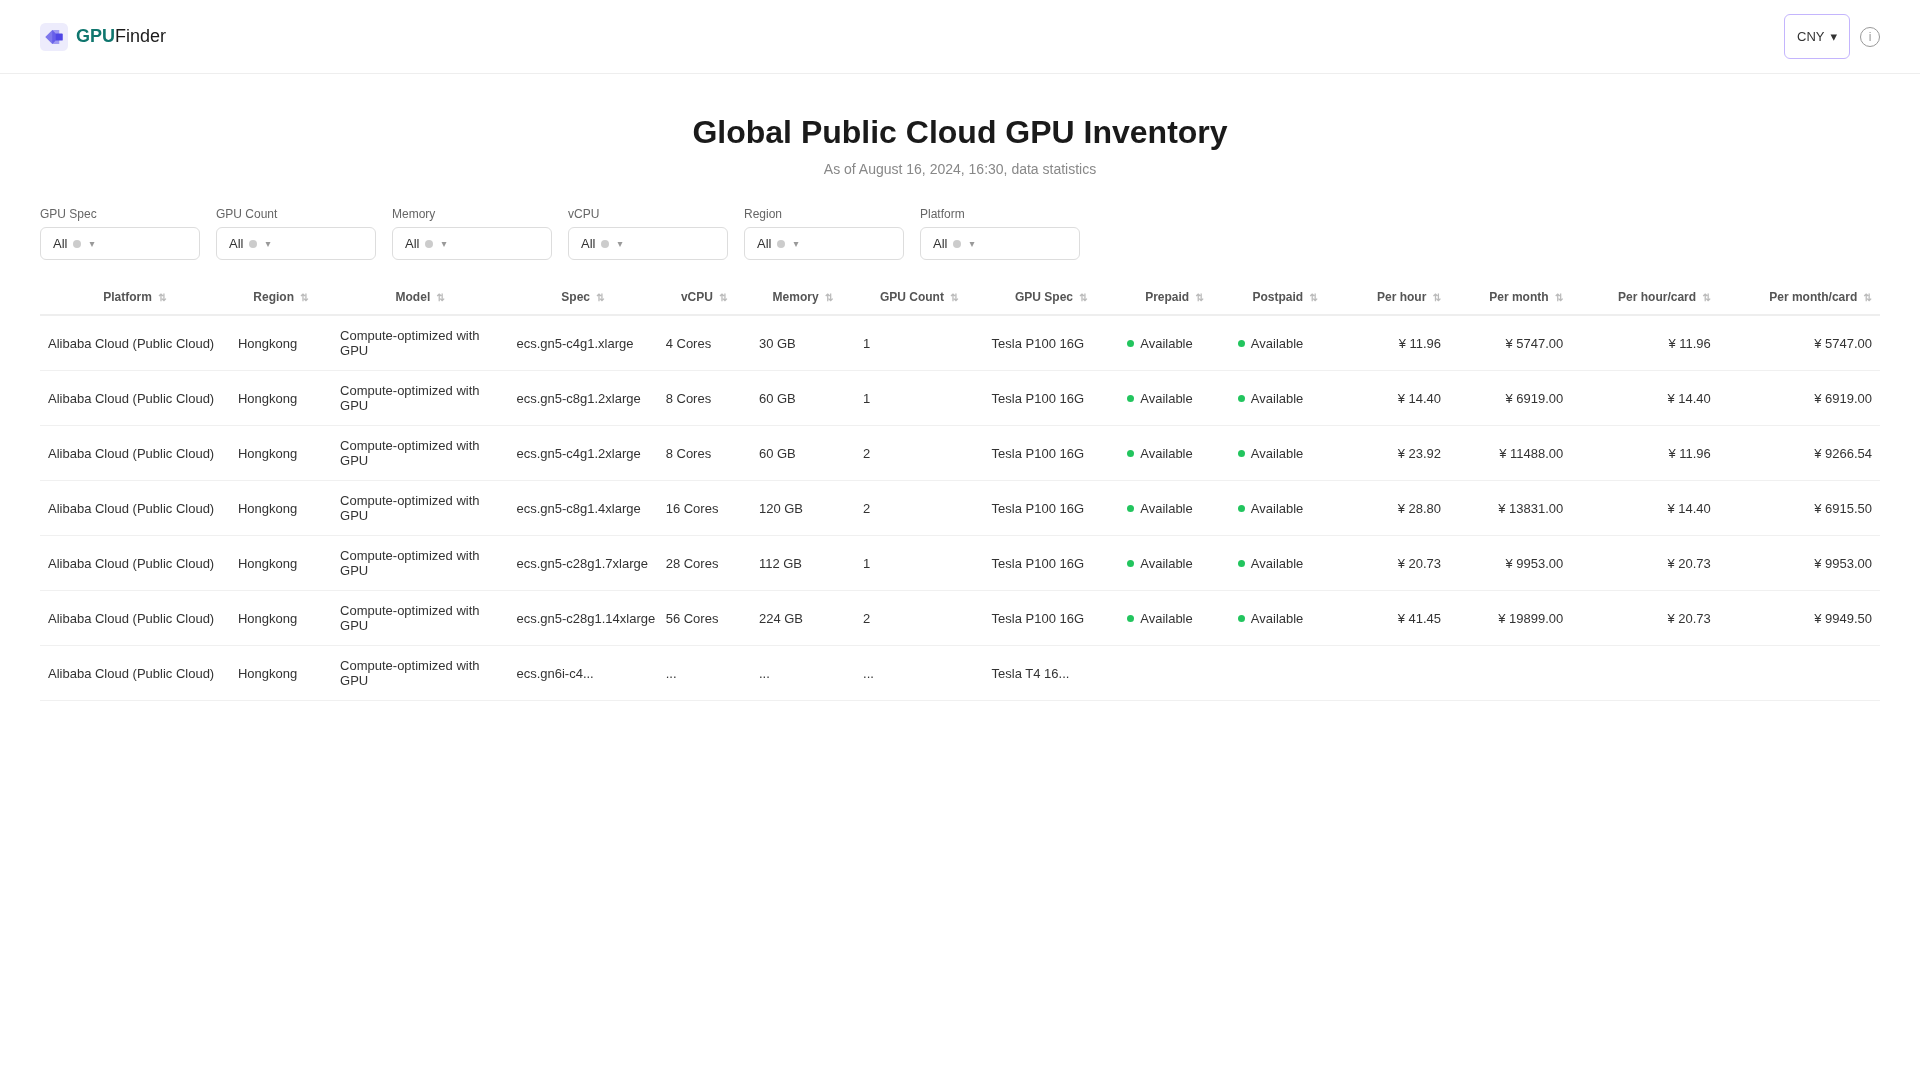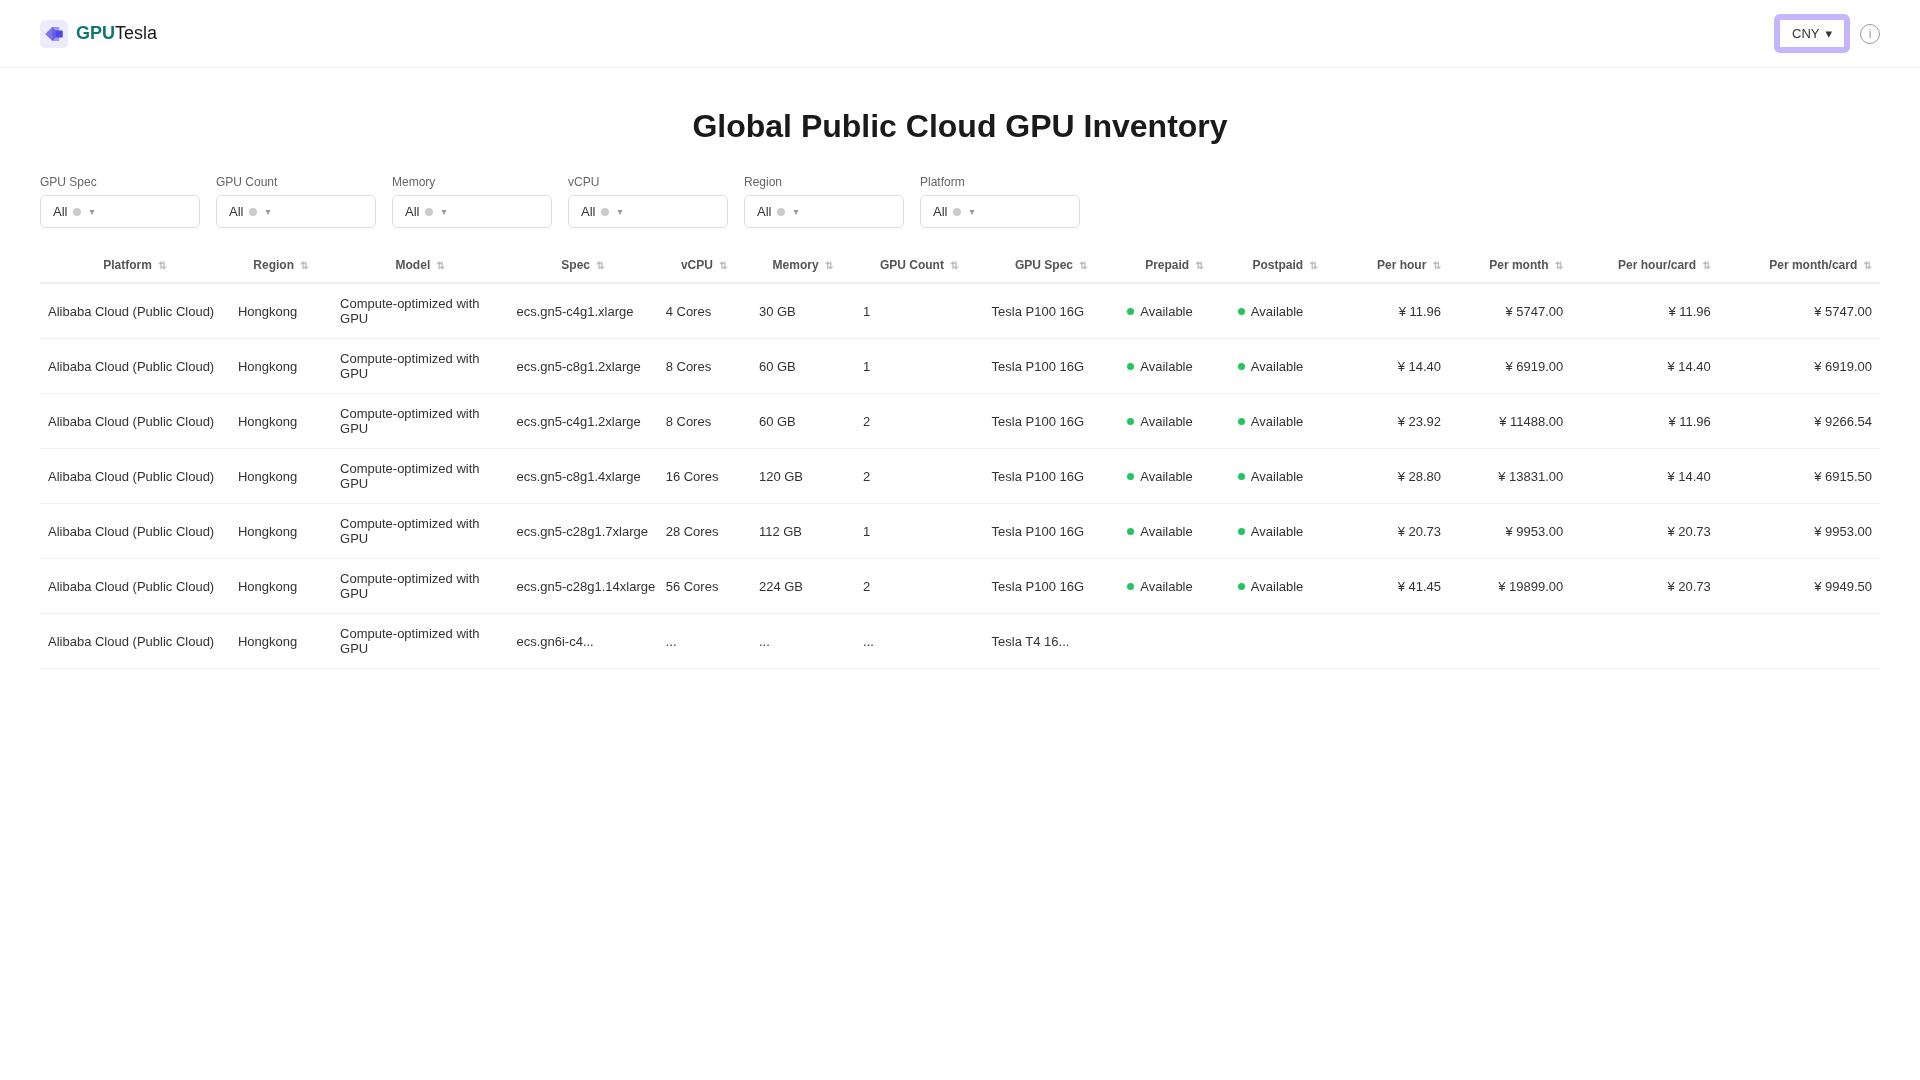--- a/index.html
+++ b/index.html
@@ -4,21 +4,21 @@
   <style>
     * { box-sizing: border-box; margin: 0; padding: 0; }
     body { font-family: -apple-system, BlinkMacSystemFont, 'Segoe UI', sans-serif; background: #fff; color: #333; font-size: 14px; }
     
     
     .header { display: flex; align-items: center; justify-content: space-between; padding: 14px 40px; border-bottom: 1px solid #eee; }
     .logo { display: flex; align-items: center; gap: 8px; }
     .logo-text { font-size: 18px; font-weight: 600; color: #1a1a1a; }
     .logo-text span { color: #0f766e; }
     .header-right { display: flex; align-items: center; gap: 10px; }
-    .currency-select { display: flex; align-items: center; gap: 6px; border: 6px solid #c4b5fd; border-radius: 6px; padding: 6px 12px; font-size: 13px; background: #fff; cursor: pointer; }
+    .currency-select { display: flex; align-items: center; gap: 6px; border: 1px solid #c4b5fd; border-radius: 6px; padding: 14px 12px; font-size: 13px; background: #fff; cursor: pointer; }
     .info-icon { width: 20px; height: 20px; border-radius: 50%; border: 1.5px solid #999; display: flex; align-items: center; justify-content: center; font-size: 12px; color: #999; cursor: pointer; }
 
     
     .page-title-section { text-align: center; padding: 40px 20px 30px; }
     .page-title { font-size: 32px; font-weight: 700; color: #1a1a1a; }
     .page-subtitle { font-size: 14px; color: #888; margin-top: 10px; }
 
     
     .filters-section { padding: 0 40px 20px; display: flex; gap: 16px; flex-wrap: wrap; }
     .filter-group { display: flex; flex-direction: column; gap: 6px; }
@@ -51,36 +51,37 @@
 
 <header class="header">
   <div class="logo">
     <svg class="logo-svg" viewBox="0 0 32 32" fill="none" xmlns="http://www.w3.org/2000/svg">
       <rect width="32" height="32" rx="6" fill="#4f46e5" opacity="0.1"></rect>
       <path d="M6 16 L14 8 L22 16 L14 24 Z" fill="#4f46e5" opacity="0.7"></path>
       <path d="M14 8 L22 8 L22 24 L14 24 Z" fill="#4f46e5" opacity="0.5"></path>
       <rect x="18" y="12" width="8" height="8" rx="1" fill="#4f46e5"></rect>
     </svg>
     <span class="logo-text">
-      <span>GPU</span><span style="color:#1a1a1a;font-weight:400">Tesla</span>
+      <span>GPU</span><span style="color:#1a1a1a;font-weight:400">Finder</span>
     </span>
   </div>
   <div class="header-right">
     <div class="currency-select">
       <span>CNY</span>
       <span>▾</span>
     </div>
     <div class="info-icon">
       <span>i</span>
     </div>
   </div>
 </header>
 
 <section class="page-title-section">
   <h1 class="page-title">Global Public Cloud GPU Inventory</h1>
+  <p class="page-subtitle">As of August 16, 2024, 16:30, data statistics</p>
 </section>
 
 <section class="filters-section">
 <div class="filter-group">
       <div class="filter-label">GPU Spec</div>
       <div class="filter-select">
         <span style="display: flex; align-items: center; gap: 6px;">
           <span>All</span>
           <span class="dot"></span>
         </span>

